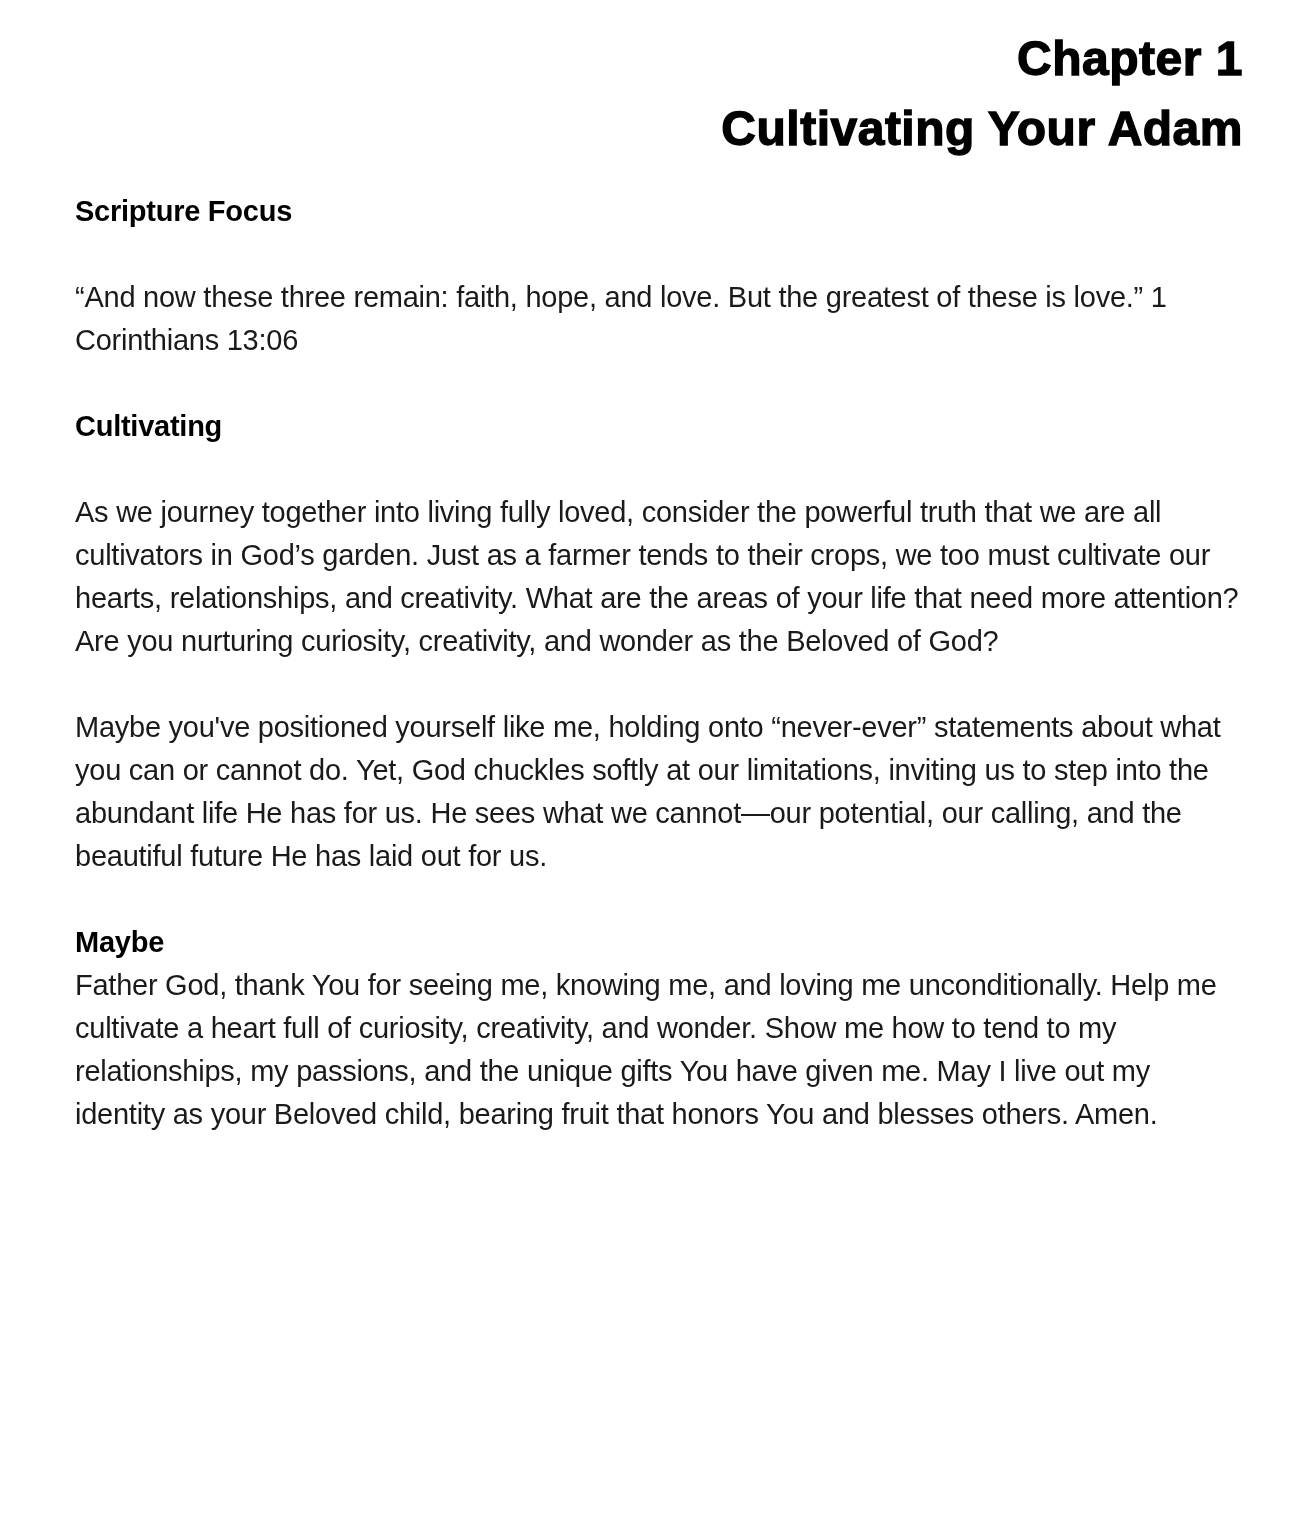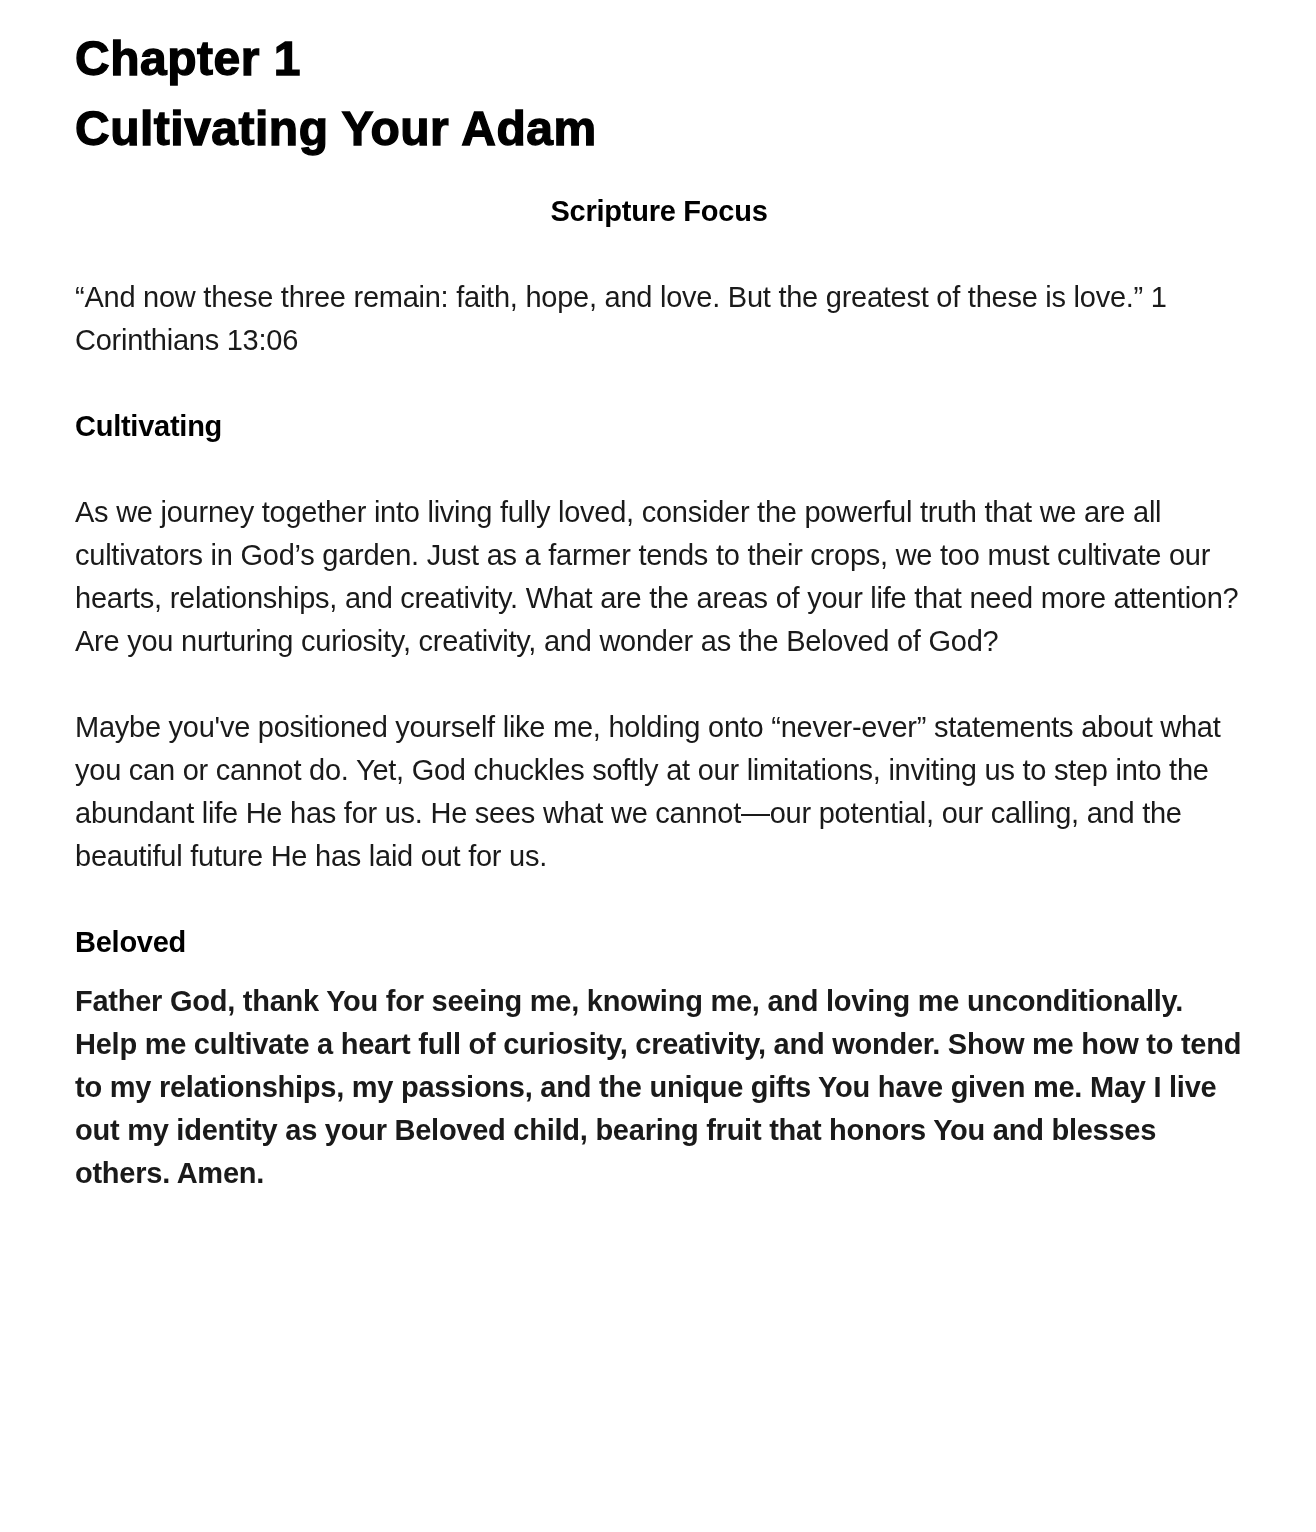--- a/index.html
+++ b/index.html
@@ -16,42 +16,42 @@
     overflow: hidden;
   }
   .doc {
     padding: 24px 73px 0 75px;
     font-size: 29px;
     line-height: 43px;
     letter-spacing: -0.25px;
   }
   .chapter-heading {
     margin: 0;
-    text-align: left;
+    text-align: right;
     font-size: 48px;
     line-height: 70px;
     font-weight: 900;
     color: #000000;
     letter-spacing: 0.5px;
     -webkit-text-stroke: 1.3px #000000;
   }
   .chapter-heading span { display: block; }
   h2 {
     font-size: 29px;
     line-height: 43px;
     font-weight: bold;
     color: #000000;
     margin: 43px 0 0 0;
     letter-spacing: -0.25px;
   }
-  h2.first-heading { margin-top: 26px; text-align: center; }
+  h2.first-heading { margin-top: 26px; }
   p {
     margin: 43px 0 0 0;
   }
-  p.no-gap { margin-top: 16px; font-weight: bold; }
+  p.no-gap { margin-top: 0; }
 </style>
 </head>
 <body>
 
 <div class="doc">
 
   <h1 class="chapter-heading">
     <span>Chapter 1</span>
     <span>Cultivating Your Adam</span>
   </h1>
@@ -60,17 +60,17 @@
 
   <p>“And now these three remain: faith, hope, and love. But the greatest of these is love.” 1 Corinthians 13:06</p>
 
   <h2>Cultivating</h2>
 
   <p>As we journey together into living fully loved, consider the powerful truth that we are all cultivators in God’s garden. Just as a farmer tends to their crops, we too must cultivate our hearts, relationships, and creativity. What are the areas of your life that need more attention? Are you nurturing curiosity, creativity, and wonder as the Beloved of God?</p>
 
 
   <p>Maybe you've positioned yourself like me, holding onto “never-ever” statements about what you can or cannot do. Yet, God chuckles softly at our limitations, inviting us to step into the abundant life He has for us. He sees what we cannot—our potential, our calling, and the beautiful future He has laid out for us.</p>
 
-  <h2>Beloved</h2>
+  <h2>Maybe</h2>
 
   <p class="no-gap">Father God, thank You for seeing me, knowing me, and loving me unconditionally. Help me cultivate a heart full of curiosity, creativity, and wonder. Show me how to tend to my relationships, my passions, and the unique gifts You have given me. May I live out my identity as your Beloved child, bearing fruit that honors You and blesses others. Amen.</p>
 
 </div>
 
 </body></html>

